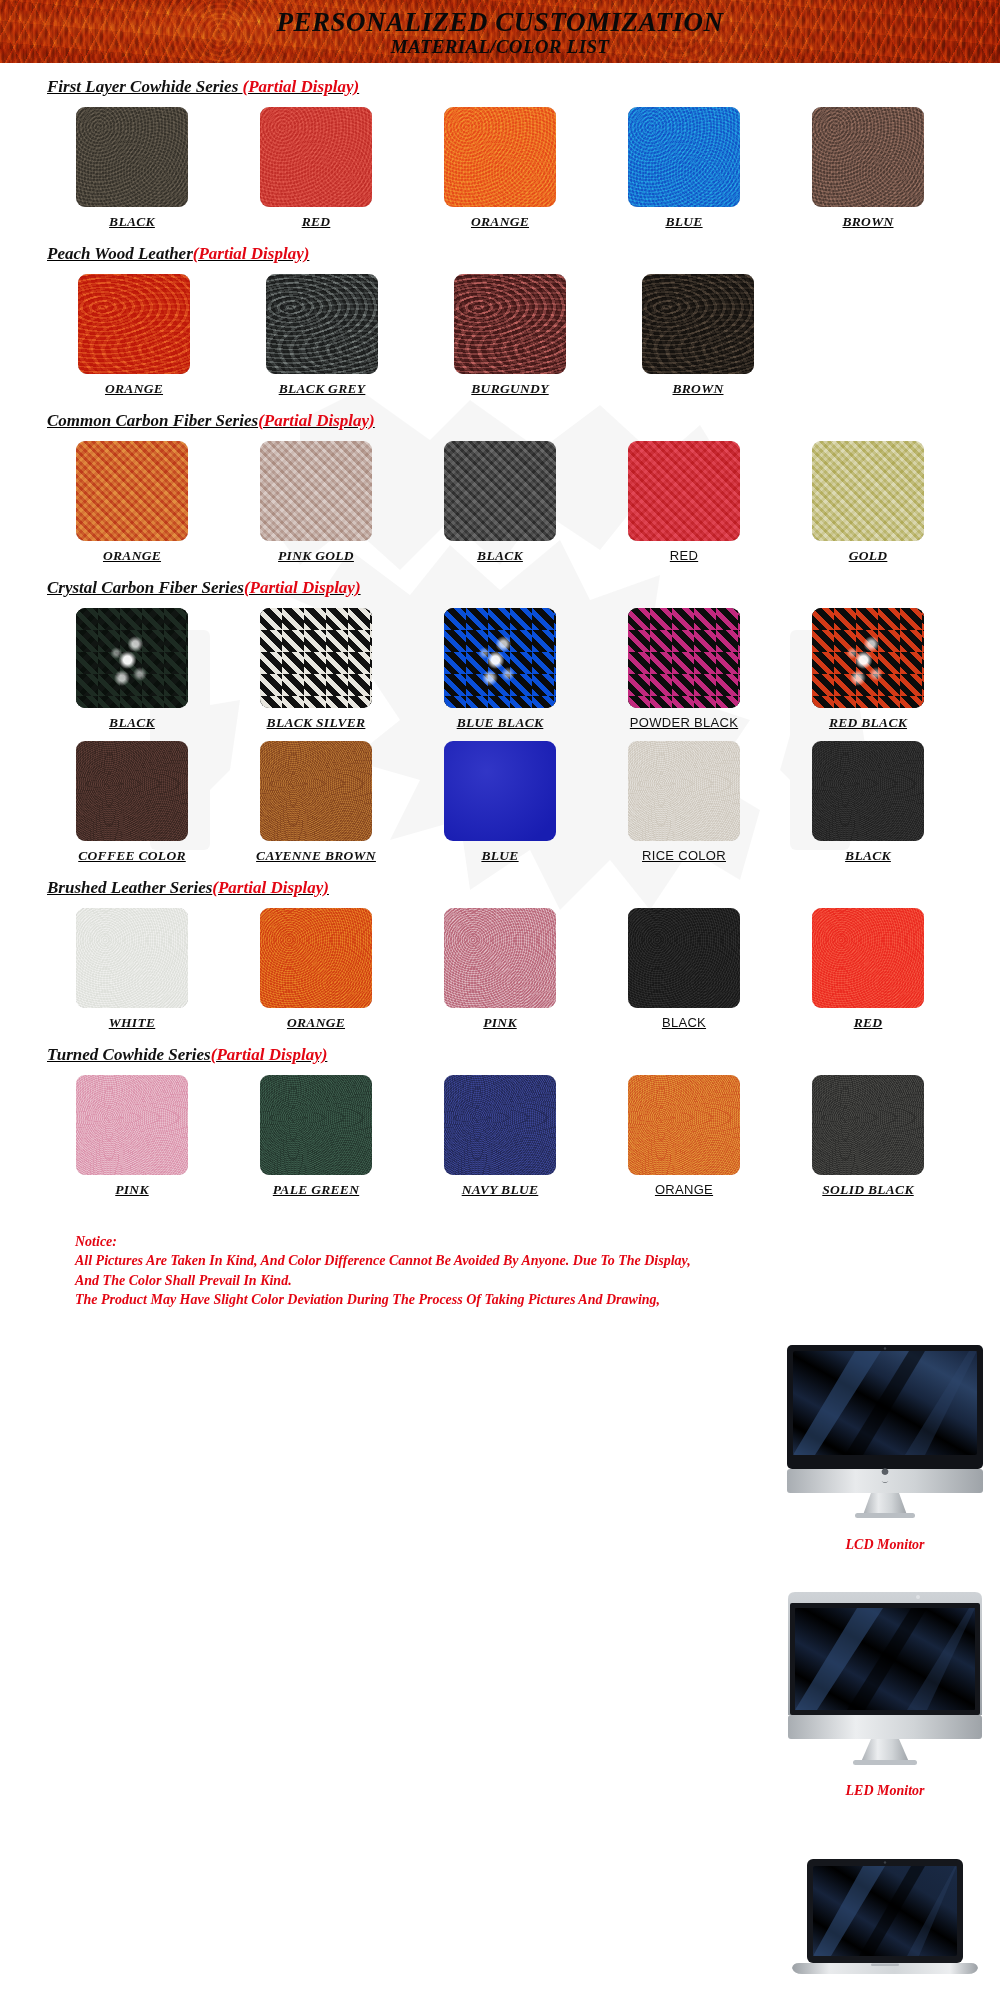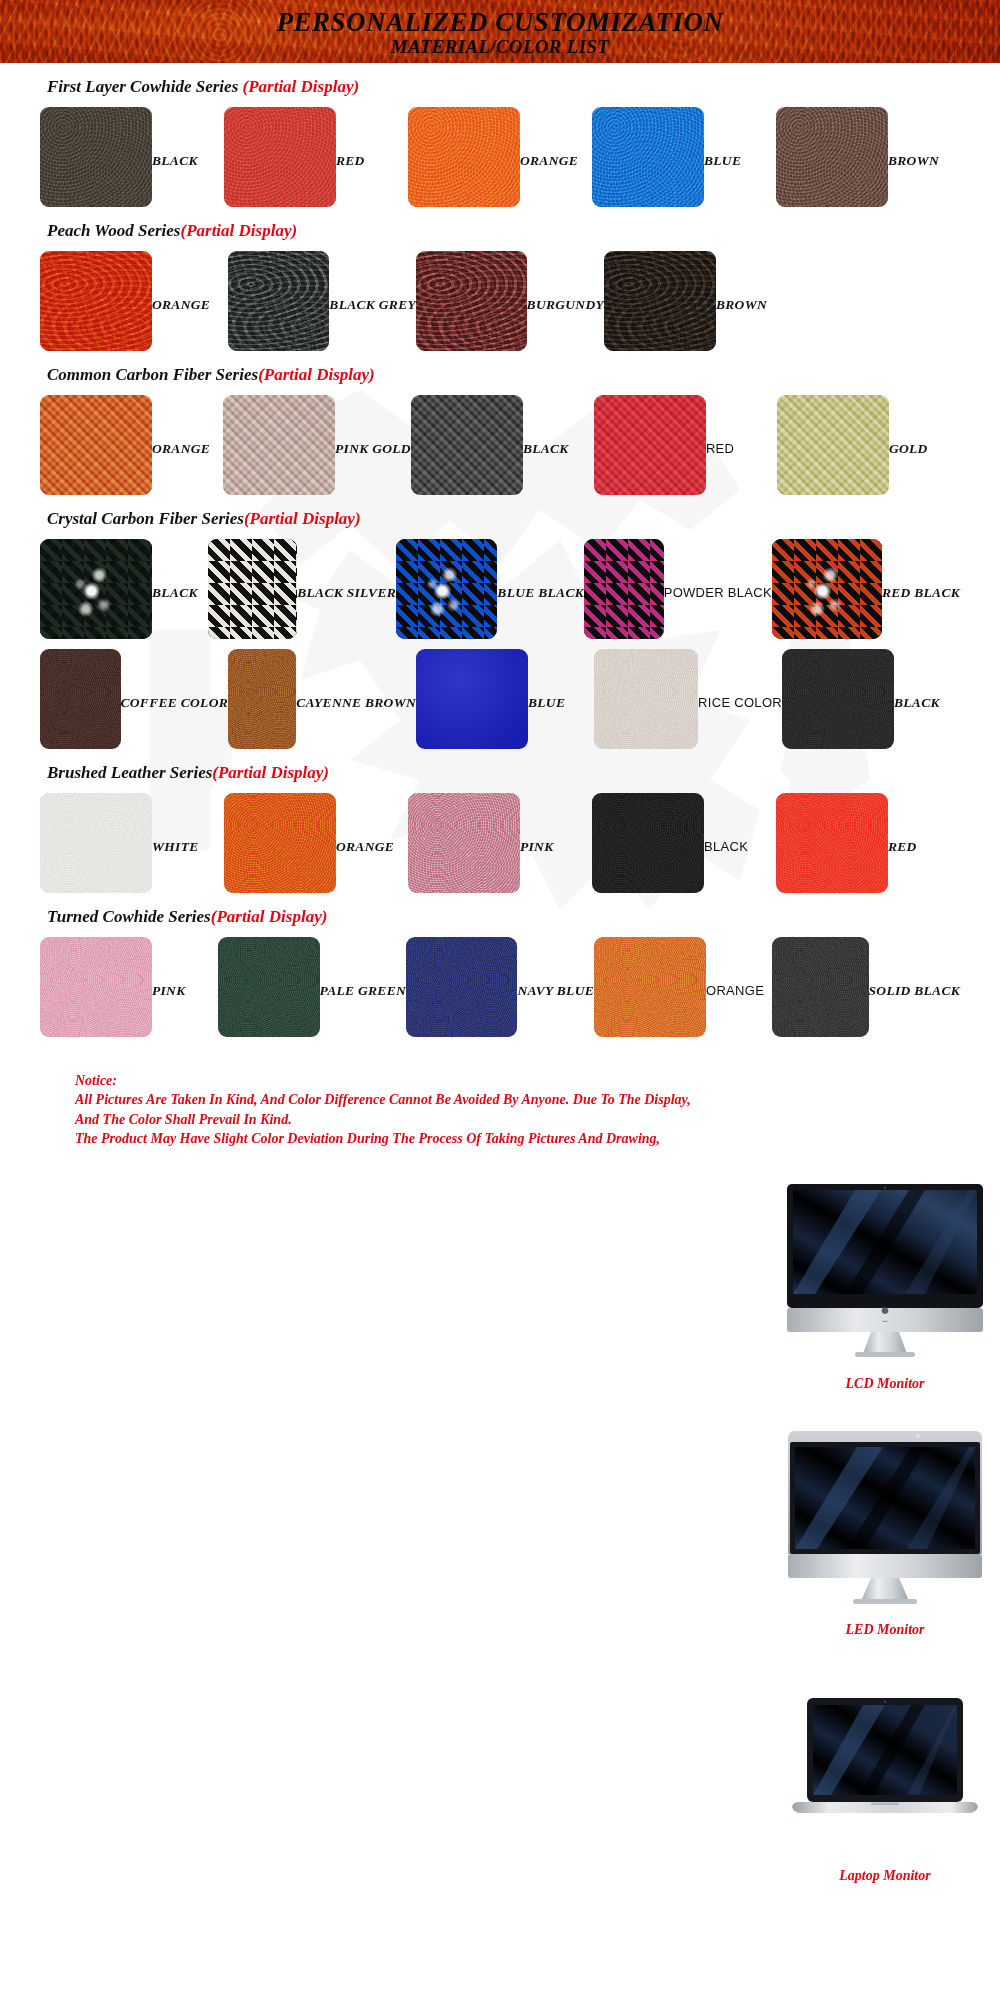--- a/index.html
+++ b/index.html
@@ -82,42 +82,42 @@
     opacity: 0.55;
   }
 
   
   .content {
     position: relative;
     z-index: 2;
     padding: 0 0 0 0;
   }
 
-  .section { margin: 0; padding: 0; }
+  .section { margin: 0; padding: 0; text-decoration: underline; }
 
   .section-title {
     font-family: "Liberation Serif", serif;
     font-style: italic;
     font-weight: bold;
     font-size: 17px;
     color: #111;
     padding: 14px 0 0 47px;
     white-space: nowrap;
   }
   .section-title .paren { color: #e30613; }
 
   .swatch-row {
     display: flex;
     padding: 0 40px 0 40px;
     margin-top: 10px;
   }
   .swatch-cell {
     width: 188px;
     display: flex;
-    flex-direction: row;
+    flex-direction: column;
     align-items: center;
   }
   .swatch {
     width: 112px;
     height: 100px;
     border-radius: 9px;
     position: relative;
     overflow: hidden;
   }
   .swatch-label {
@@ -285,21 +285,21 @@
             <div class="swatch tex-pebble" style="background: rgb(26, 120, 212);"></div>
             <div class="swatch-label">BLUE</div>
           </div>
           <div class="swatch-cell">
             <div class="swatch tex-pebble" style="background: rgb(110, 82, 71);"></div>
             <div class="swatch-label">BROWN</div>
           </div>
         </div>
       </div>
       <div class="section">
-        <div class="section-title"><span>Peach Wood Series</span><span class="paren">(Partial Display)</span></div>
+        <div class="section-title"><span>Peach Wood Leather</span><span class="paren">(Partial Display)</span></div>
         <div class="swatch-row">
           <div class="swatch-cell">
             <div class="swatch tex-wood" style="background: rgb(216, 67, 26);"></div>
             <div class="swatch-label">ORANGE</div>
           </div>
           <div class="swatch-cell">
             <div class="swatch tex-wood" style="background: rgb(78, 83, 82);"></div>
             <div class="swatch-label">BLACK GREY</div>
           </div>
           <div class="swatch-cell">

